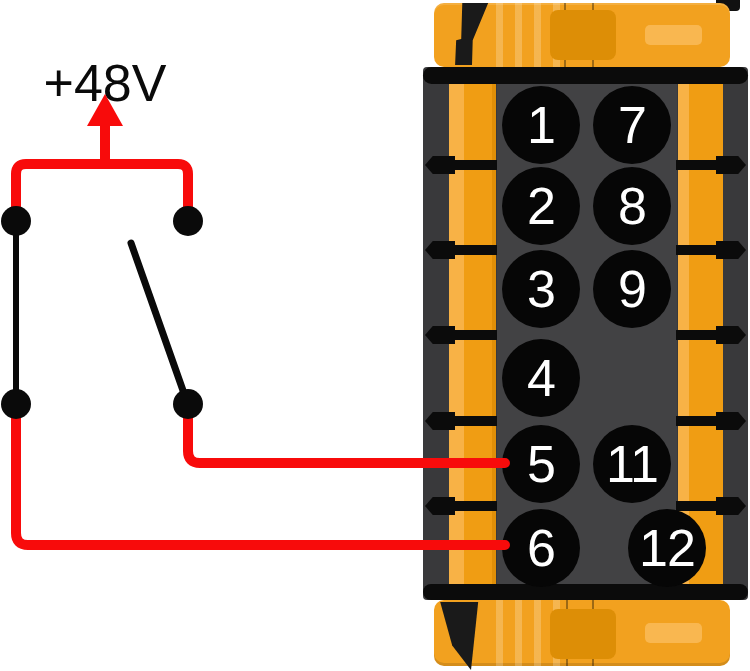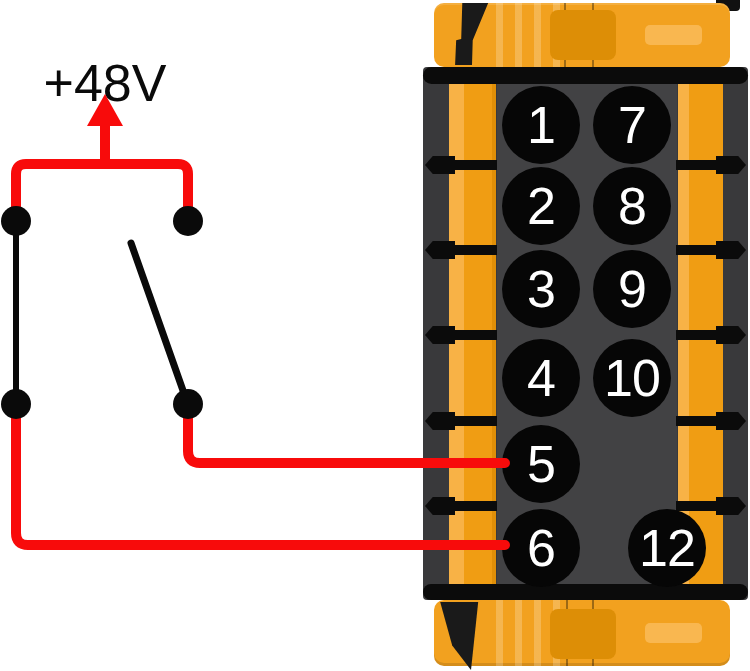--- a/index.html
+++ b/index.html
@@ -141,22 +141,22 @@
 
     <div class="pin" style="left:593px;top:86px">
         <span class="pin-num">7</span>
       </div>
     <div class="pin" style="left:593px;top:167px">
         <span class="pin-num">8</span>
       </div>
     <div class="pin" style="left:593px;top:250px">
         <span class="pin-num">9</span>
       </div>
-    <div class="pin" style="left:593px;top:339px">
-        <span class="pin-num">10</span>
+    <div class="pin" style="left:593px;top:425px">
+        <span class="pin-num">11</span>
       </div>
     <div class="pin" style="left:628px;top:509px">
         <span class="pin-num">12</span>
       </div>
 
     <div class="cap bottom">
       <div class="stripes"></div>
       <div class="seam" style="left:132px"></div>
       <div class="seam" style="left:158px"></div>
       <div class="latch"></div>

